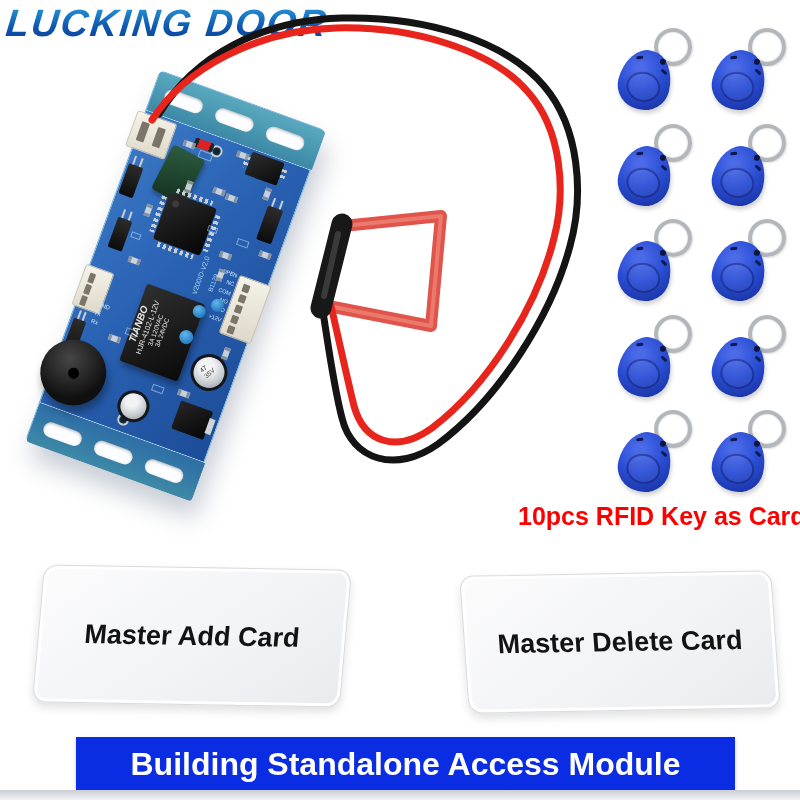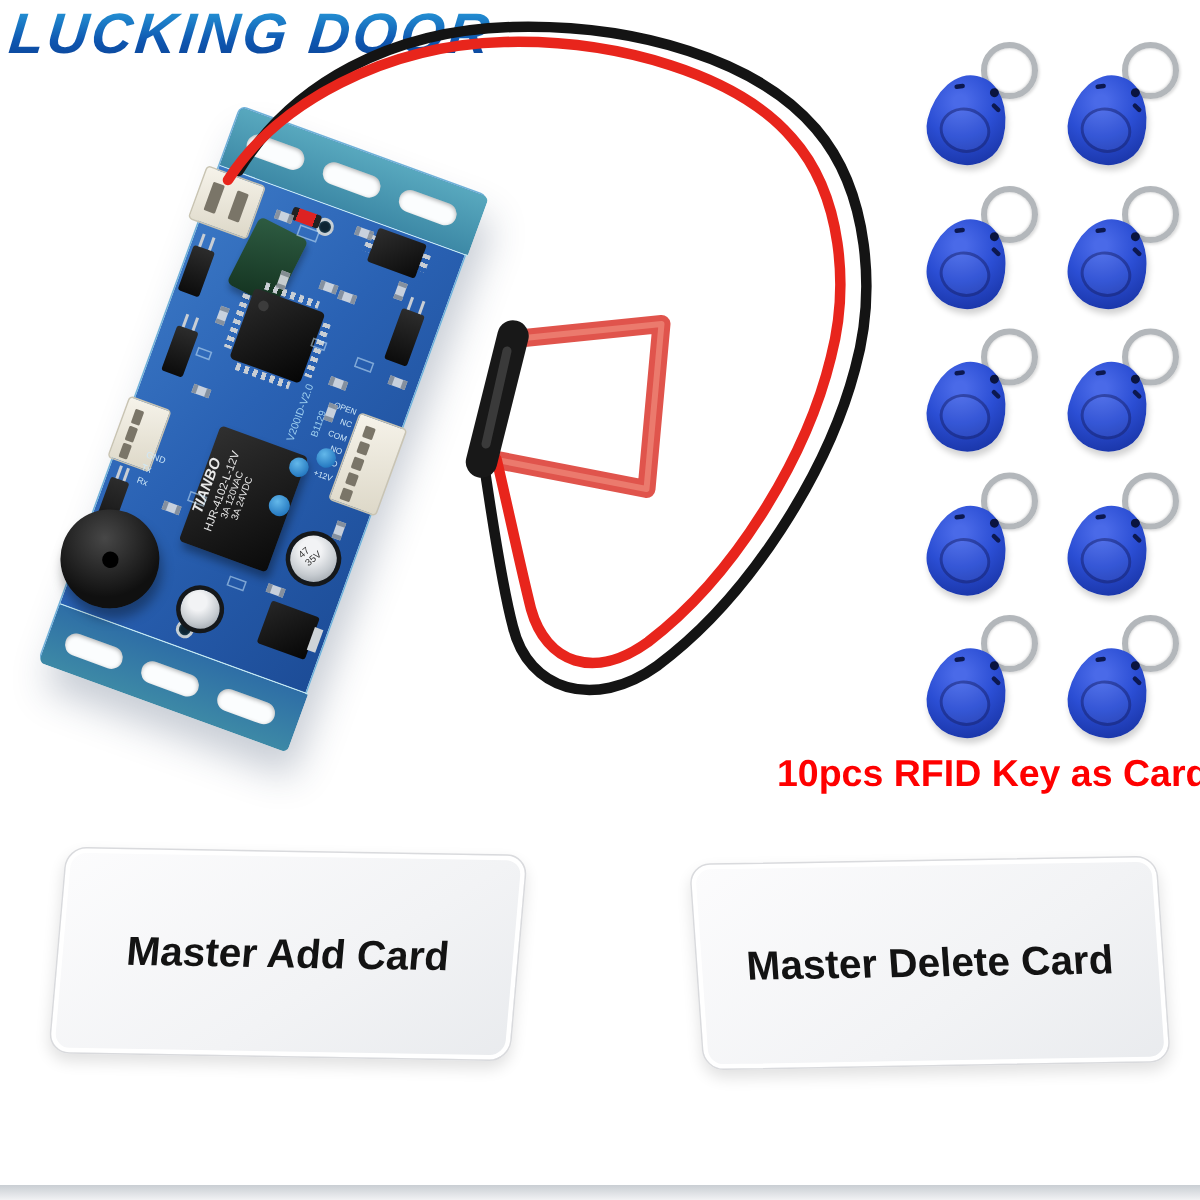--- a/index.html
+++ b/index.html
@@ -336,14 +336,17 @@
 
   <div id="gift-caption" class="abs">10pcs RFID Key as Card</div>
 
   <div id="master-add-card" class="card">
     <span class="card-label">Master Add Card</span>
   </div>
   <div id="master-delete-card" class="card">
     <span class="card-label">Master Delete Card</span>
   </div>
 
+  <div id="bottom-banner" class="abs">
+    <span id="banner-text">Building Standalone Access Module</span>
+  </div>
   <div id="bottom-strip" class="abs"></div>
 </div>
 
 </body></html>

